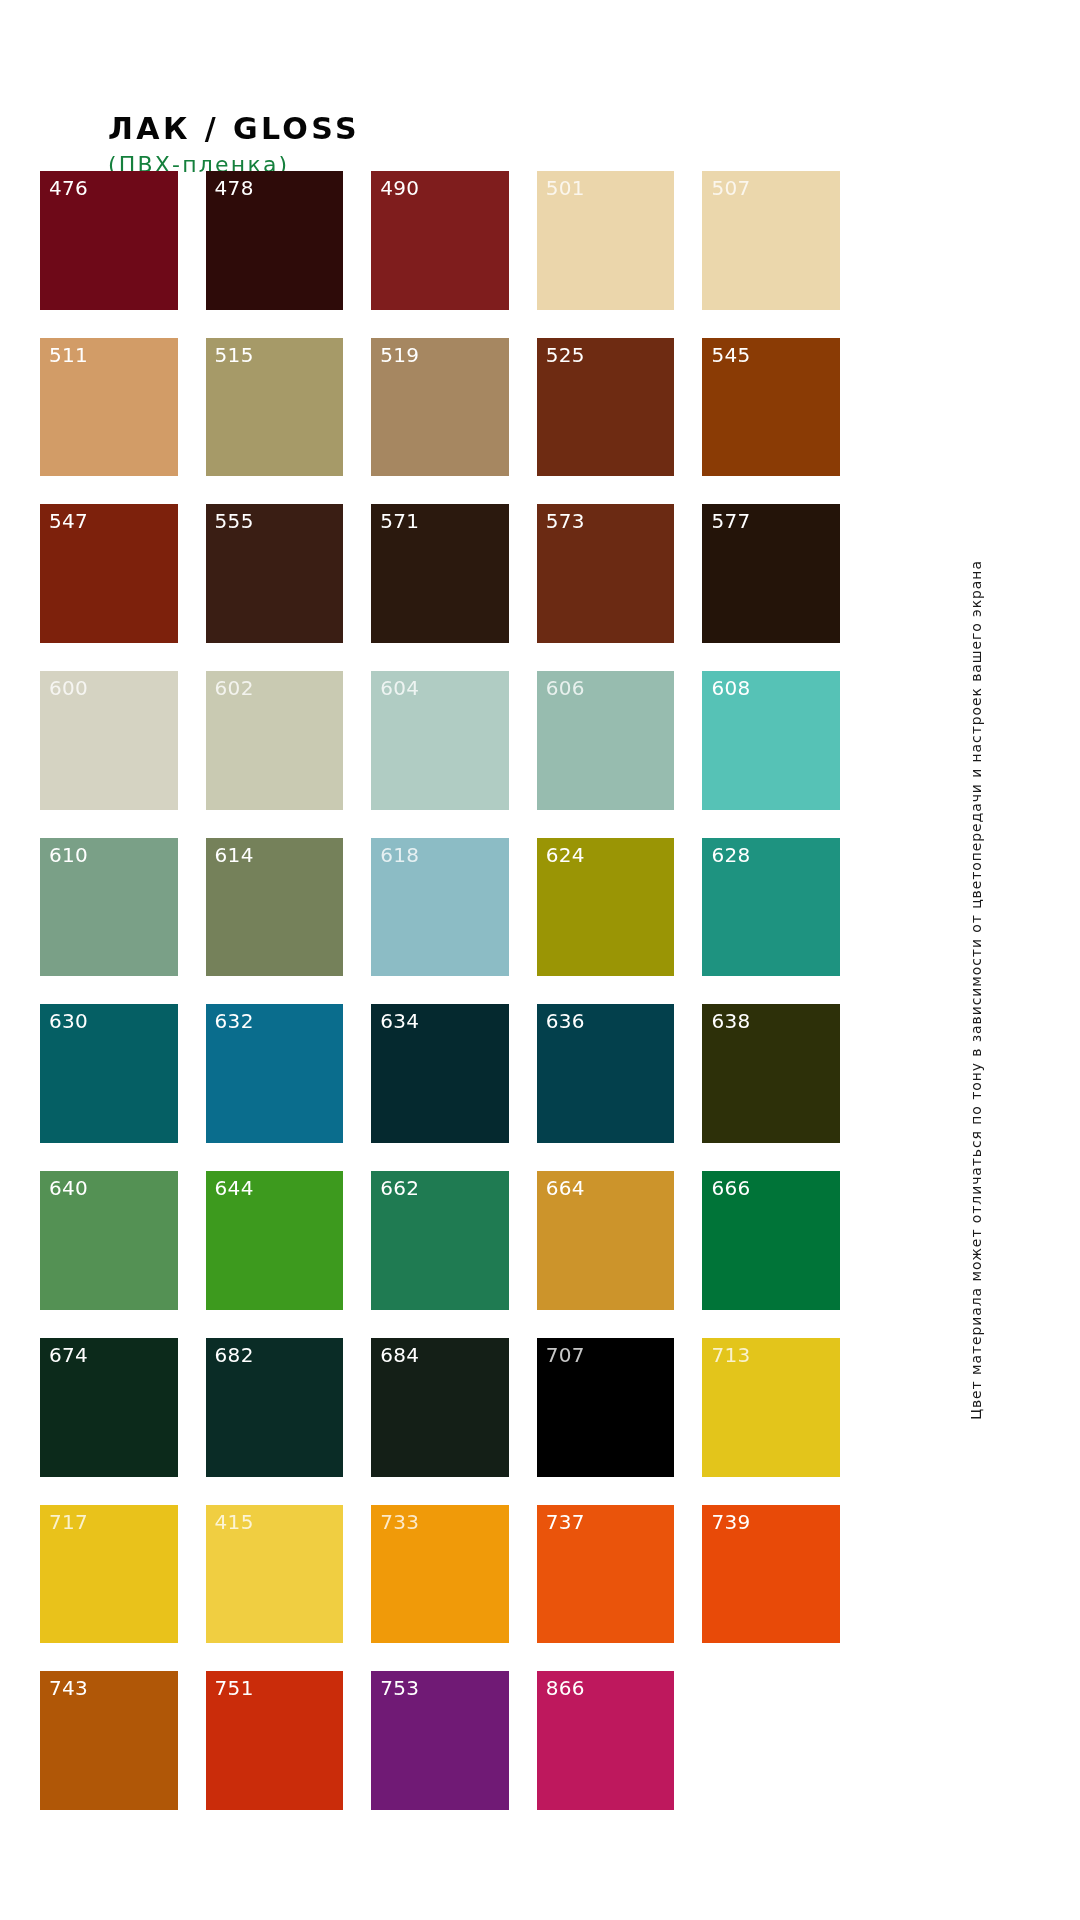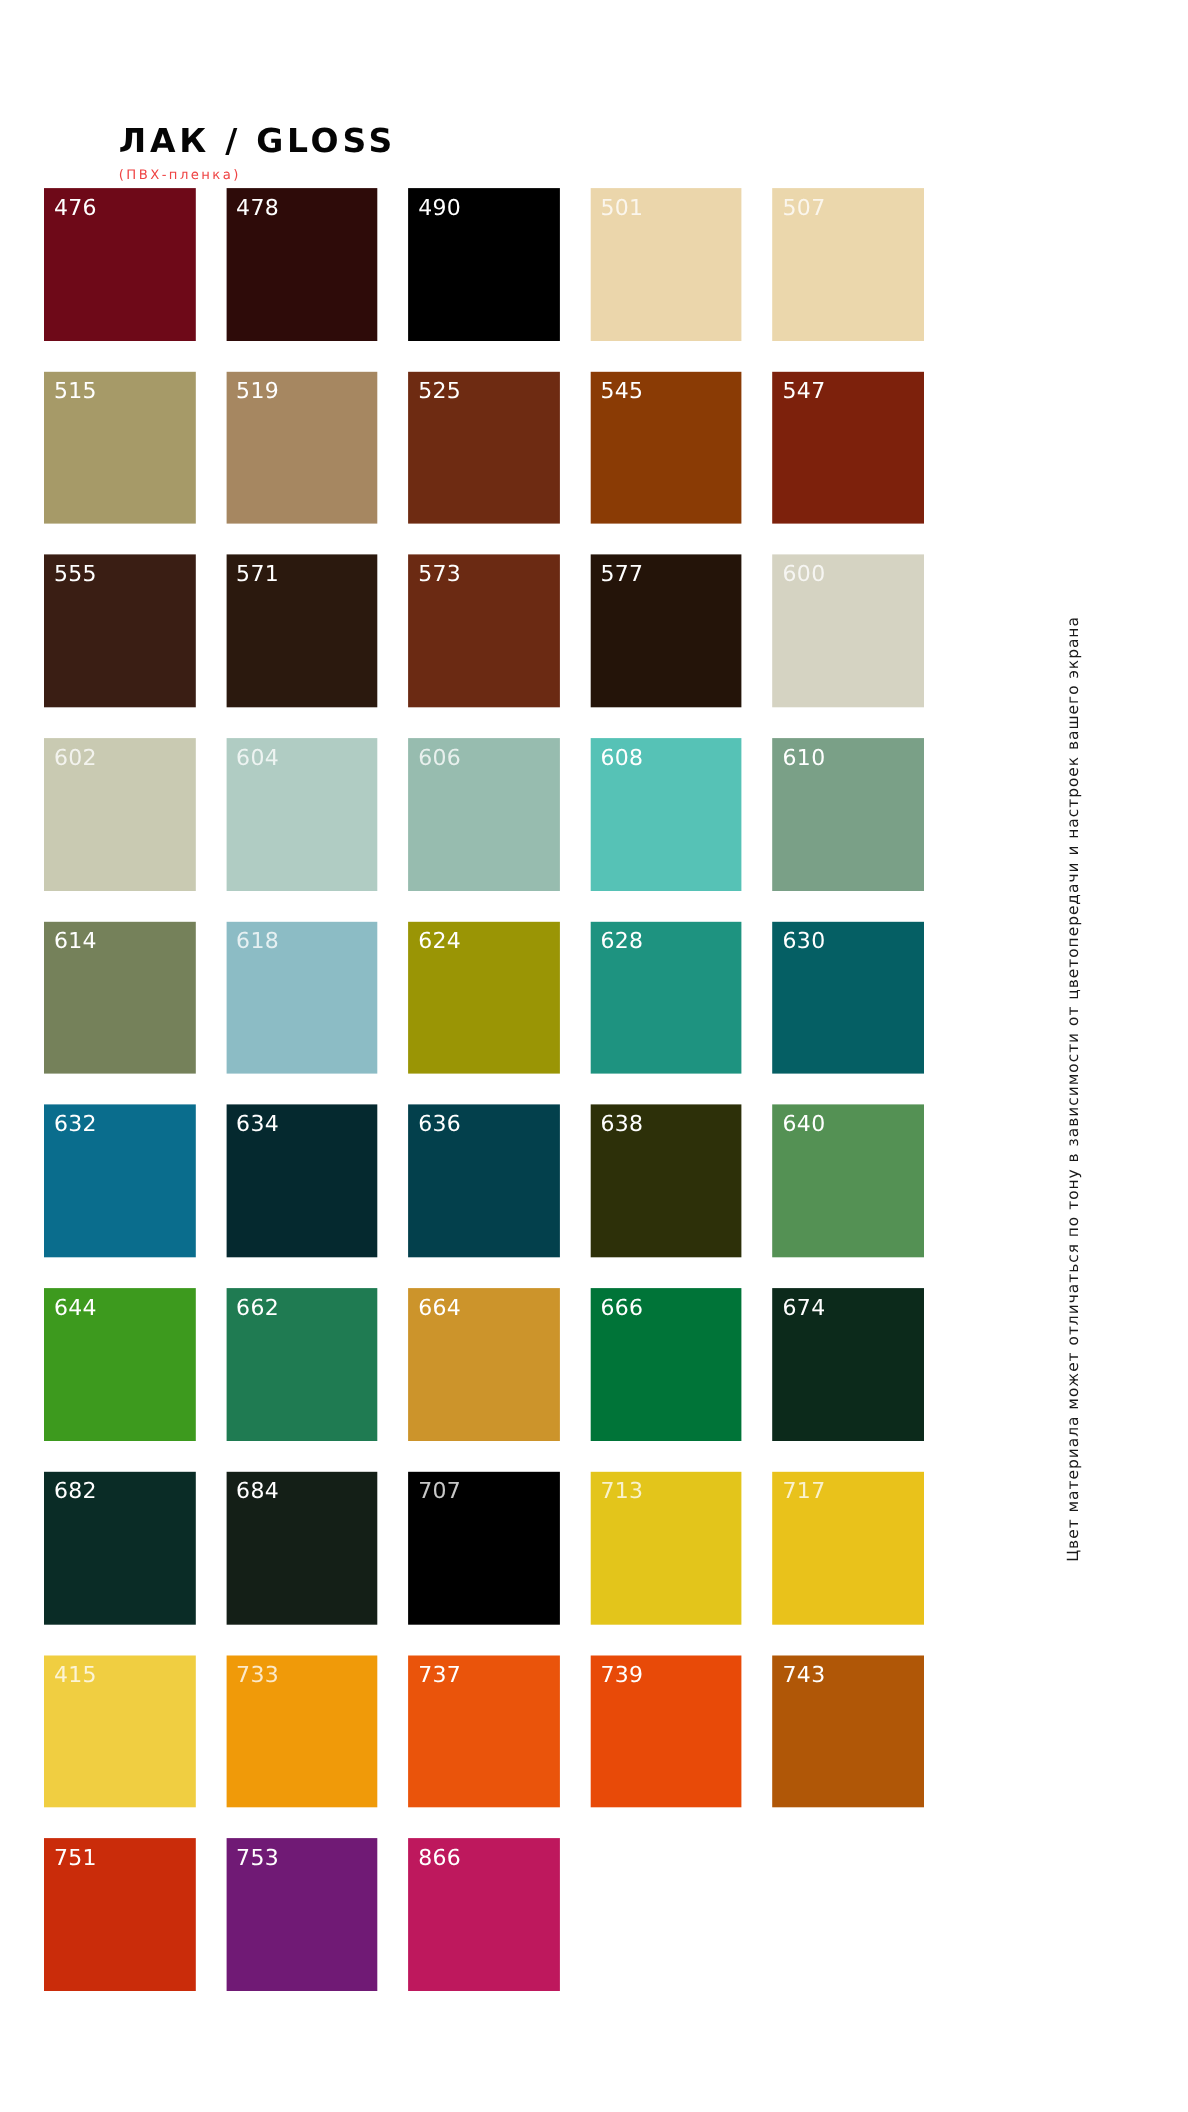--- a/index.html
+++ b/index.html
@@ -18,24 +18,24 @@
     font-size:30px;
     font-weight:bold;
     letter-spacing:3.4px;
     color:#050505;
     line-height:1;
     white-space:nowrap;
     font-family:"DejaVu Sans", sans-serif;
   }
   .subtitle {
     margin-top:8px;
-    font-size:12px;
+    font-size:22px;
     font-weight:400;
     letter-spacing:2.2px;
-    color:#ef4444;
+    color:#15803d;
     white-space:nowrap;
     font-family:"DejaVu Sans", sans-serif;
   }
 
   
   .grid {
     position:absolute;
     left:40px;
     top:141px;
     width:800px;
@@ -85,29 +85,32 @@
     <div class="subtitle">(ПВХ-пленка)</div>
   </div>
 
   <div class="grid" id="swatch-grid">
       <div class="swatch" style="background: rgb(110, 9, 24);">
         <span class="swatch-label">476</span>
       </div>
       <div class="swatch" style="background: rgb(46, 11, 9);">
         <span class="swatch-label">478</span>
       </div>
-      <div class="swatch" style="background: #000000;">
+      <div class="swatch" style="background: #7f1d1d;">
         <span class="swatch-label">490</span>
       </div>
       <div class="swatch light" style="background: rgb(235, 214, 171);">
         <span class="swatch-label">501</span>
       </div>
       <div class="swatch light" style="background: rgb(235, 215, 172);">
         <span class="swatch-label">507</span>
       </div>
+      <div class="swatch" style="background: rgb(210, 156, 103);">
+        <span class="swatch-label">511</span>
+      </div>
       <div class="swatch" style="background: rgb(166, 154, 104);">
         <span class="swatch-label">515</span>
       </div>
       <div class="swatch" style="background: rgb(166, 135, 97);">
         <span class="swatch-label">519</span>
       </div>
       <div class="swatch" style="background: rgb(110, 43, 18);">
         <span class="swatch-label">525</span>
       </div>
       <div class="swatch" style="background: rgb(138, 59, 5);">

